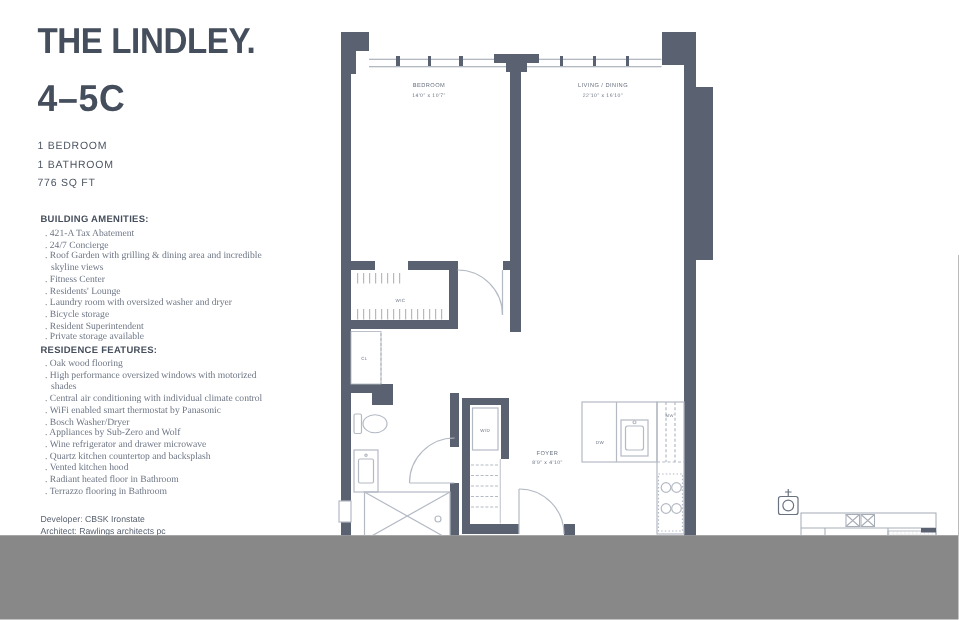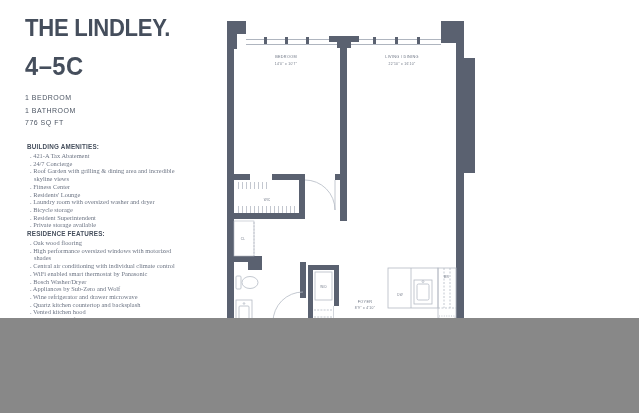--- a/index.html
+++ b/index.html
@@ -1,17 +1,17 @@
 <!DOCTYPE html>
 <html><head>
 <meta charset="utf-8">
 <style>
   html,body{margin:0;padding:0;background:#888;}
   .page{
-    position:relative;width:639px;height:318px;background:#ffffff;
+    position:relative;width:639px;height:357px;background:#ffffff;
     font-family:"Liberation Sans",sans-serif;overflow:hidden;margin:0 auto;
   }
   .left-col{position:absolute;left:25px;top:0;width:200px;height:413px;}
   .brand{
     position:absolute;left:0;top:14px;font-size:24px;font-weight:700;
     color:#454e5c;letter-spacing:-0.3px;transform:scaleX(0.92);transform-origin:left;
     white-space:nowrap;
   }
   .unit{
     position:absolute;left:0;top:52px;font-size:25px;font-weight:700;

